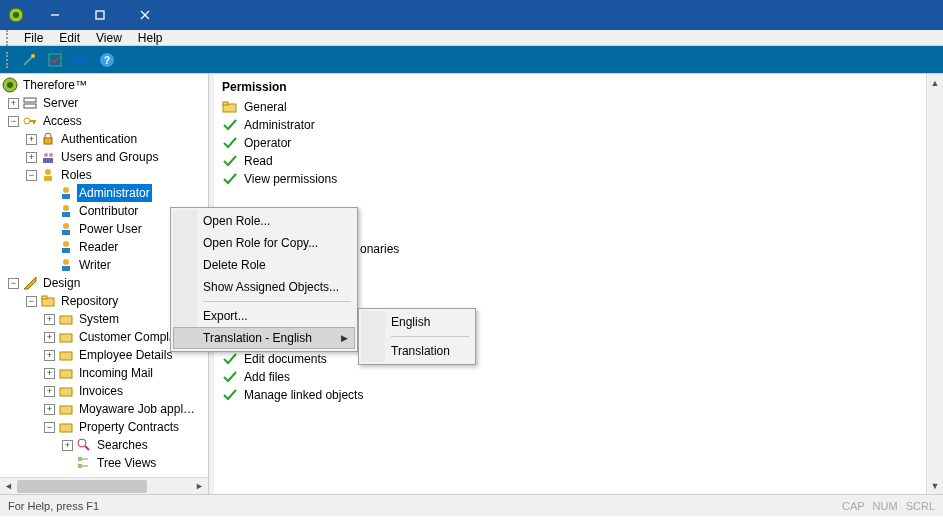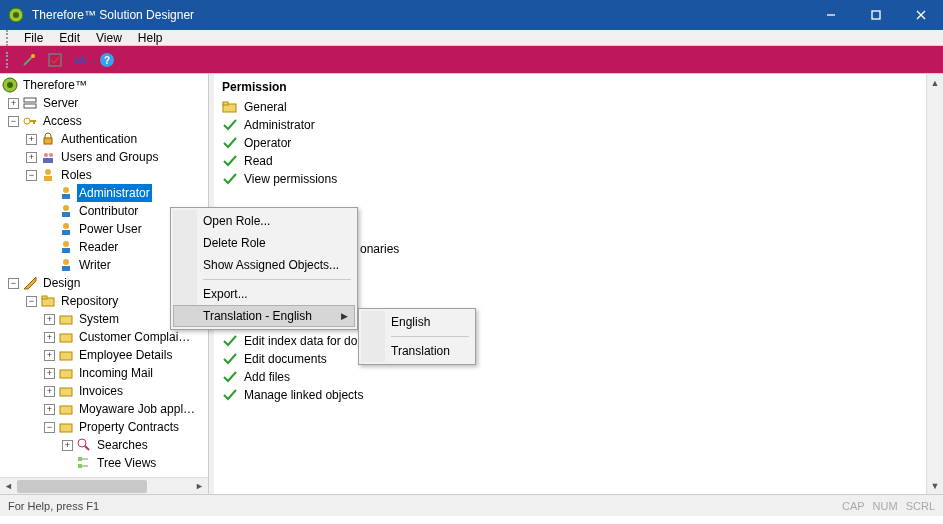--- a/index.html
+++ b/index.html
@@ -44,21 +44,21 @@
   }
   .menubar .grip {
     width: 4px; height: 16px;
     border-left: 2px dotted #999;
     margin-right: 6px;
   }
   .menubar .mitem { padding: 3px 8px; }
   
   .toolbar {
     height: 28px;
-    background: #be185d;
+    background: #0369a1;
     border-bottom: 1px solid #d0d0d0;
     display: flex;
     align-items: center;
     padding: 0 6px;
     gap: 4px;
   }
   .toolbar .grip {
     width: 4px; height: 16px;
     border-left: 2px dotted #999;
     margin-right: 4px;
@@ -210,21 +210,20 @@
 </head>
 <body>
 
 <div class="titlebar">
   <span class="app-icon">
     <svg width="16" height="16">
         <circle cx="8" cy="8" r="7" fill="#9ac43c" stroke="#3a6b00"></circle>
         <circle cx="8" cy="8" r="3" fill="#3a6b00"></circle>
       </svg>
   </span>
-  <span class="title">Therefore™ Solution Designer</span>
   <div class="win-controls">
     <div class="win-btn">
         <svg width="10" height="10">
           <line x1="1" y1="5" x2="9" y2="5" stroke="#fff" stroke-width="1.3"></line>
         </svg>
       </div>
     <div class="win-btn">
         <svg width="10" height="10">
           <rect x="1" y="1" width="8" height="8" fill="none" stroke="#fff" stroke-width="1.3"></rect>
         </svg>
@@ -658,20 +657,23 @@
   <span class="ind">NUM</span>
   <span class="ind">SCRL</span>
 </div>
 
 <div class="ctxmenu mainmenu">
   <div class="gutter"></div>
   <div class="ci">
       <span>Open Role...</span>
     </div>
   <div class="ci">
+      <span>Open Role for Copy...</span>
+    </div>
+  <div class="ci">
       <span>Delete Role</span>
     </div>
   <div class="ci">
       <span>Show Assigned Objects...</span>
     </div>
   <div class="sep"></div>
   <div class="ci">
       <span>Export...</span>
     </div>
   <div class="ci hover">

